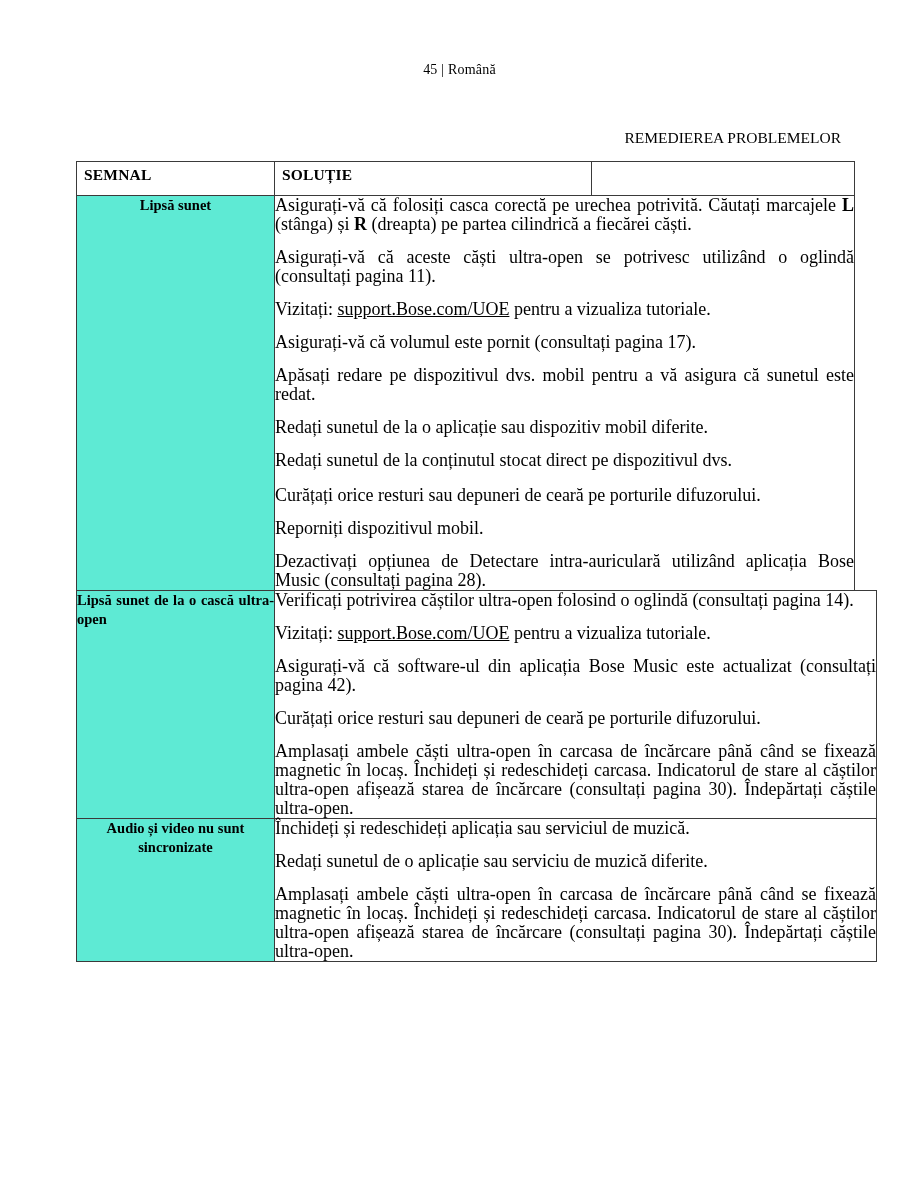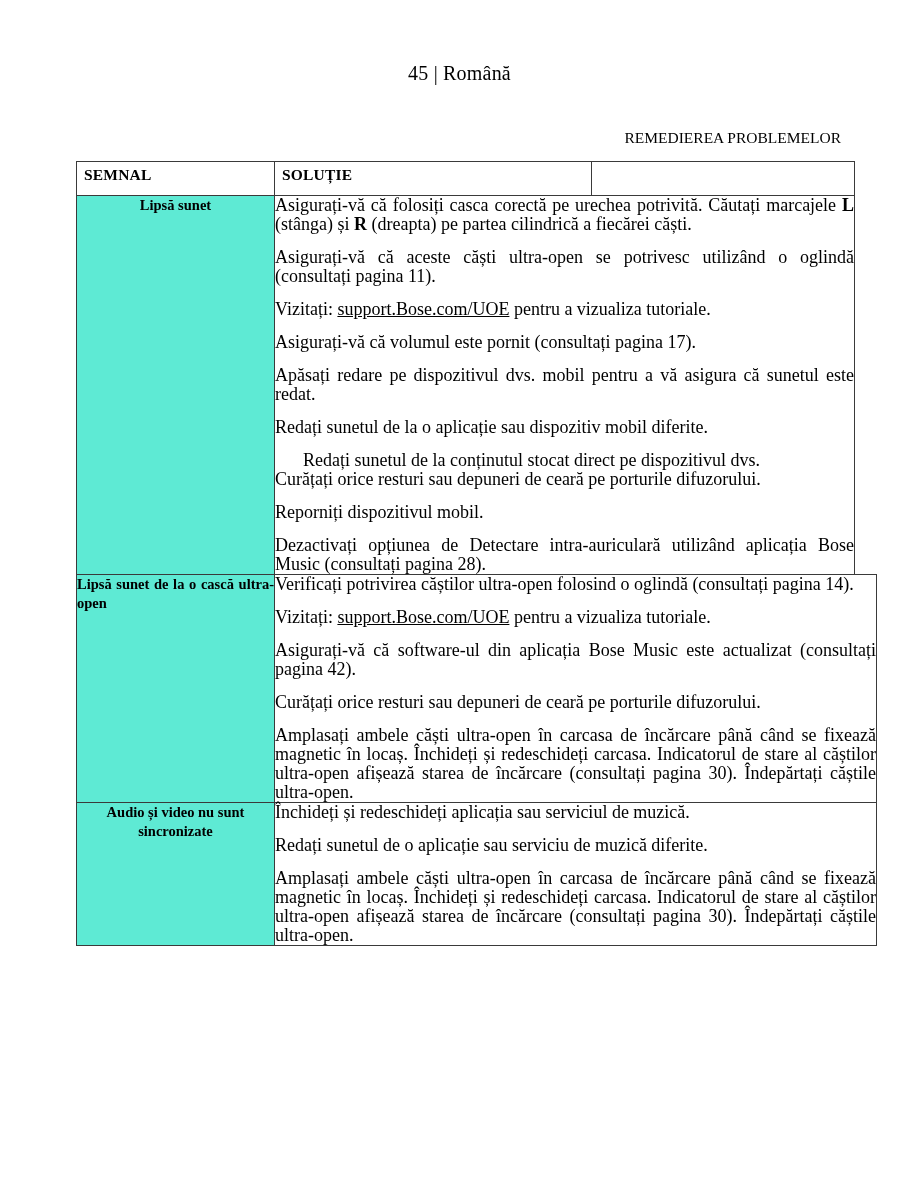--- a/index.html
+++ b/index.html
@@ -23,21 +23,21 @@
     height: 1190px;
   }
 
   
   .page-number {
     position: absolute;
     left: 0;
     top: 62px;
     width: 919px;
     text-align: center;
-    font-size: 20px;
+    font-size: 14px;
     letter-spacing: 0.2px;
   }
 
   
   .section-title-wrap {
     position: absolute;
     left: 77px;
     top: 125px;
     width: 764px;
     height: 24px;
@@ -116,21 +116,21 @@
   .sol {
     background: #ffffff;
     font-size: 18px;
     line-height: 19px;
     padding: 4px 9px 4px 9px;
   }
   .sol p {
     margin: 0 0 14px 0;
   }
   .sol p:last-child { margin-bottom: 0; }
-  .sol p.tight { margin-bottom: 0; padding-left: 28px; }
+  .sol p.tight { margin-bottom: 16px; }
   .just { text-align: justify; text-align-last: left; }
   .lnk { text-decoration: underline; }
   .b { font-weight: bold; }
 </style>
 </head>
 <body>
 
 <div class="page">
 
   <div class="page-number">45 | Română</div>

